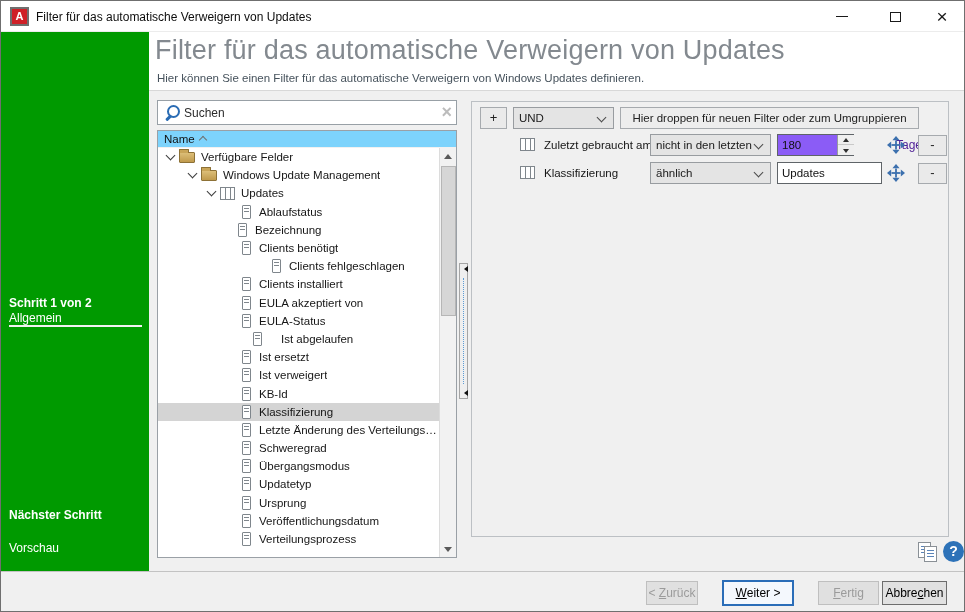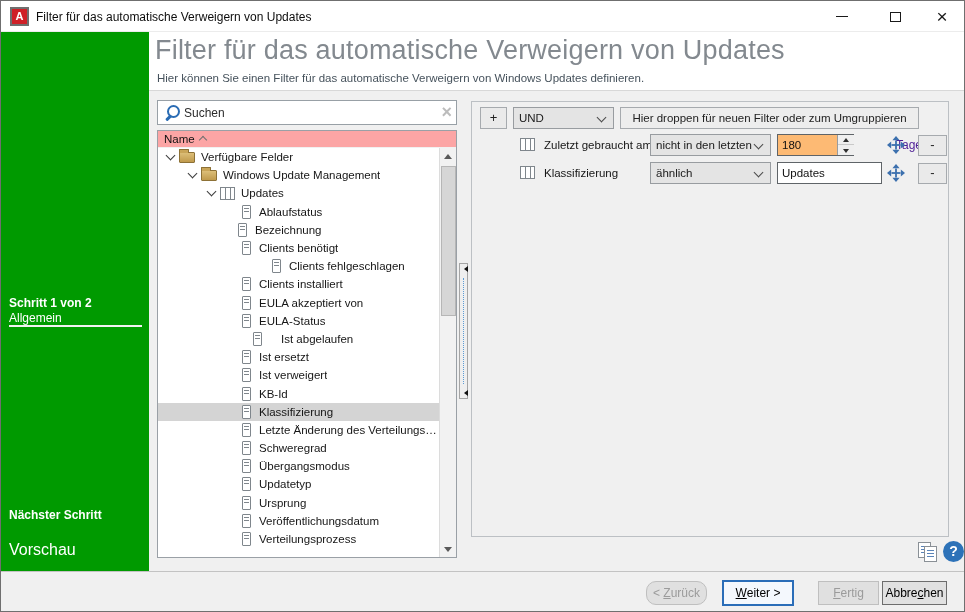--- a/index.html
+++ b/index.html
@@ -17,40 +17,40 @@
   .wc-close{left:924px;font-size:19px;font-weight:400;color:#1a1a1a;line-height:31px;}
   .glyph-min{width:12px;height:0;border-top:1px solid #1a1a1a;display:block;}
   .glyph-max{width:11px;height:10px;border:1px solid #1a1a1a;display:block;}
 
   
   .sidebar{position:absolute;left:0;top:31px;width:148px;height:539px;background:#009a00;color:#fff;}
   .sb-step-title{position:absolute;left:8px;top:264px;font-weight:bold;font-size:12px;}
   .sb-step-sub{position:absolute;left:8px;top:279px;font-size:12px;}
   .sb-underline{position:absolute;left:8px;top:293px;width:133px;height:2px;background:#f2f2f2;}
   .sb-next-title{position:absolute;left:8px;top:476px;font-weight:bold;font-size:12px;}
-  .sb-next-sub{position:absolute;left:8px;top:509px;font-size:16px;}
+  .sb-next-sub{position:absolute;left:8px;top:509px;font-size:12px;}
 
   
   .header{position:absolute;left:148px;top:31px;width:817px;height:58px;background:#ffffff;}
   .header-title{position:absolute;left:6px;top:3px;font-size:27px;font-weight:300;color:#83898f;letter-spacing:0.2px;white-space:nowrap;}
   .header-subtitle{position:absolute;left:8px;top:40px;font-size:11.5px;color:#46525c;white-space:nowrap;}
   .content-bg{position:absolute;left:148px;top:89px;width:817px;height:481px;background:#f0f0f0;border-top:1px solid #d8d8d8;}
 
   
   .search-box{position:absolute;left:156px;top:99px;width:300px;height:25px;background:#fff;border:1px solid #98a0a6;}
   .mag{position:absolute;left:6px;top:4px;width:16px;height:16px;}
   .mag::before{content:"";position:absolute;left:3px;top:0;width:9px;height:9px;border:2px solid #2a6cb4;border-radius:50%;}
   .mag::after{content:"";position:absolute;left:0;top:9px;width:7px;height:2.5px;background:#2a6cb4;border-radius:1px;transform-origin:7px 1.25px;transform:rotate(-45deg);}
   .search-input{position:absolute;left:24px;top:1px;width:250px;height:21px;border:none;outline:none;font-size:12px;color:#2b2b2b;background:transparent;}
   .search-input::placeholder{color:#2b2b2b;opacity:1;}
   .search-clear{position:absolute;right:4px;top:0px;font-size:18px;font-weight:bold;color:#bcbcbc;line-height:23px;cursor:default;}
 
   
   .tree{position:absolute;left:156px;top:129px;width:300px;height:428px;background:#fff;border:1px solid #9aa0a6;overflow:hidden;}
-  .tree-header{position:absolute;left:0;top:0;right:0;height:17px;background:#fca5a5;border-bottom:1px solid #f1f1f1;}
+  .tree-header{position:absolute;left:0;top:0;right:0;height:17px;background:#7dd3fc;border-bottom:1px solid #f1f1f1;}
   .tree-header-label{position:absolute;left:6px;top:2px;font-size:11.5px;color:#111;}
   .sort-asc{position:absolute;left:42px;top:6px;width:6px;height:6px;border-left:1.3px solid #707070;border-top:1.3px solid #707070;transform:rotate(45deg);}
   .tree-items{position:absolute;left:0;top:17px;right:17px;bottom:0;overflow:hidden;}
   .tree-row{display:flex;align-items:center;height:18.2px;white-space:nowrap;cursor:default;}
   .tree-row.selected{background:#d4d4d4;}
   .tlabel{font-size:11.5px;color:#161616;overflow:hidden;text-overflow:ellipsis;}
   .chev-slot{display:inline-block;flex:0 0 15px;width:15px;height:12px;position:relative;}
   .chev-down::before{content:"";position:absolute;left:3px;top:1px;width:6px;height:6px;border-right:1.6px solid #3c3c3c;border-bottom:1.6px solid #3c3c3c;transform:rotate(45deg);}
   .ticon{display:inline-block;position:relative;flex:0 0 auto;}
   .ticon.folder{width:16px;height:11px;background:linear-gradient(#dcbe78,#c09a4c);border:1px solid #8d7136;border-radius:1px;margin:0 6px 0 0;}
@@ -85,21 +85,21 @@
   .combo{position:absolute;height:22px;background:#e4e4e4;border:1px solid #989ca0;font-size:11.5px;line-height:20px;padding-left:5px;white-space:nowrap;overflow:hidden;cursor:default;}
   .combo::after{content:"";position:absolute;right:8px;top:6px;width:6px;height:6px;border-right:1.3px solid #4a4a4a;border-bottom:1.3px solid #4a4a4a;transform:rotate(45deg);background:transparent;}
   .combo-op{left:41px;top:5px;width:101px;}
   .drop-btn{left:148px;top:5px;width:299px;height:22px;line-height:20px;font-size:11.5px;background:#ededed;}
   .frow-icon{position:absolute;width:15px;height:13px;background:#fff;border:1px solid #7f868c;}
   .frow-icon::before,.frow-icon::after{content:"";position:absolute;top:0;bottom:0;width:1px;background:#7f868c;}
   .frow-icon::before{left:4px;}
   .frow-icon::after{left:9px;}
   .frow-label{position:absolute;font-size:11.5px;color:#161616;white-space:nowrap;}
   .txt-input{position:absolute;height:22px;background:#fff;border:1px solid #5f6468;font-size:11.5px;padding:0 4px;color:#111;outline:none;}
-  .spin-wrap{position:absolute;width:77px;height:22px;background:#fdba74;border:1px solid #5f6468;}
+  .spin-wrap{position:absolute;width:77px;height:22px;background:#8b5cf6;border:1px solid #5f6468;}
   .spin-input{position:absolute;left:0;top:0;width:58px;height:20px;border:none;outline:none;font-size:11.5px;padding:0 4px;color:#111;background:transparent;}
   .spin-btns{position:absolute;right:0;top:0;bottom:0;width:16px;border-left:1px solid #989ca0;}
   .spin-up,.spin-down{position:absolute;left:0;width:16px;height:10px;background:#efefef;}
   .spin-up{top:0;border-bottom:1px solid #c9c9c9;}
   .spin-down{bottom:0;}
   .spin-up::before{content:"";position:absolute;left:5px;top:3px;border:3px solid transparent;border-bottom:4px solid #2f2f2f;border-top:none;}
   .spin-down::before{content:"";position:absolute;left:5px;top:4px;border:3px solid transparent;border-top:4px solid #2f2f2f;border-bottom:none;}
   .unit-label{position:absolute;font-size:12px;color:#4c1d95;margin-left:36px;}
   .move-icon{position:absolute;width:18px;height:18px;}
   .minus-btn{width:29px;height:21px;line-height:18px;font-size:13px;color:#222;}
@@ -109,21 +109,21 @@
   .copy-page{position:absolute;width:13px;height:16px;background:#fff;border:1px solid #8a9096;}
   .copy-page.back{left:0;top:0;}
   .copy-page.front{left:6px;top:4px;}
   .copy-page::before{content:"";position:absolute;left:2px;right:2px;top:3px;height:9px;background:repeating-linear-gradient(to bottom,#5b84b8 0 1px,transparent 1px 3px);}
   .help-icon{position:absolute;left:942px;top:540px;width:21px;height:21px;border-radius:50%;background:#2d72b8;color:#fff;font-weight:bold;font-size:14px;text-align:center;line-height:21px;cursor:default;}
 
   
   .footer{position:absolute;left:0;top:570px;width:100%;height:42px;background:#f0f0f0;border-top:1px solid #c3c3c3;}
   .fbtn{position:absolute;top:9px;height:24px;background:#e1e1e1;border:1px solid #6d6d6d;font-size:12px;color:#000;text-align:center;padding:0;cursor:default;}
   .fbtn.disabled{background:#e0e0e0;border-color:#bfbfbf;color:#9b9b9b;}
-  .fbtn-back{left:645px;width:61px;border-radius:10px;}
+  .fbtn-back{left:645px;width:52px;}
   .fbtn-next{left:721px;width:72px;top:8px;height:26px;border:2px solid #2a6db8;background:#f4f8fd;}
   .fbtn-finish{left:817px;width:61px;}
   .fbtn-cancel{left:881px;width:65px;}
   .mn{text-decoration:underline;}
 </style>
 </head>
 <body>
 
 <div class="window">
 

